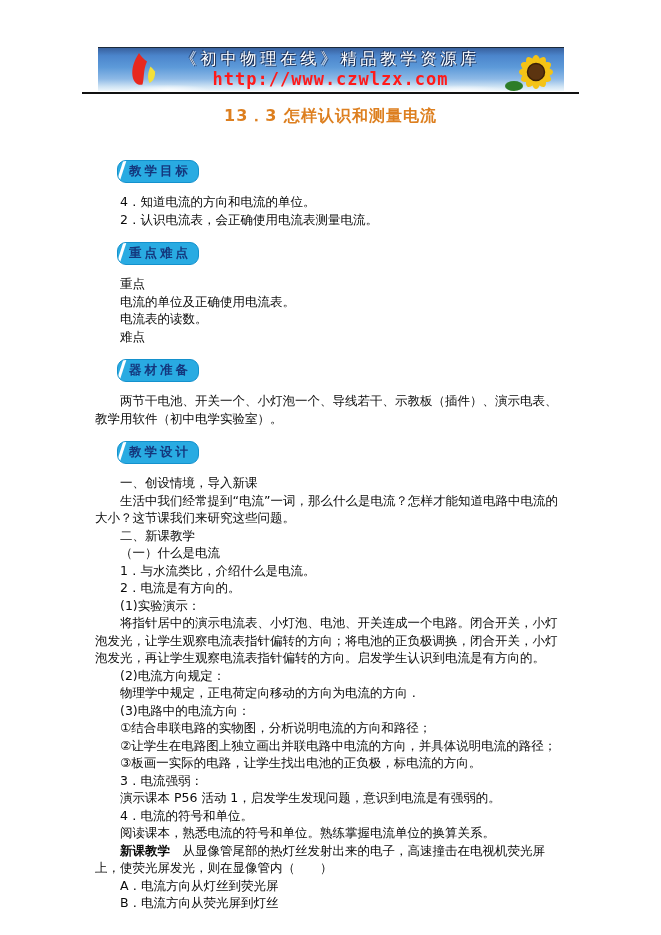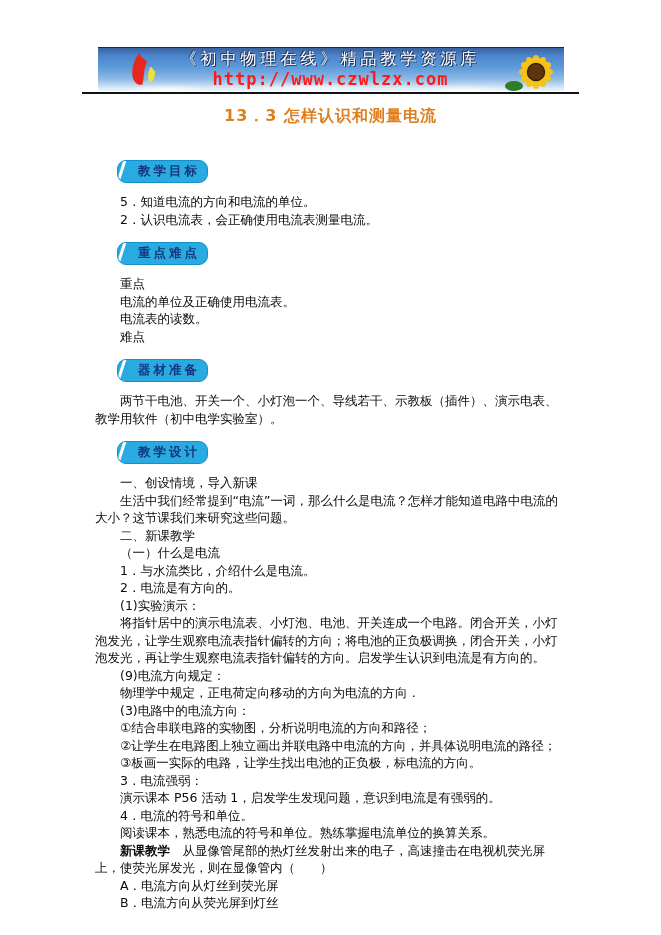--- a/index.html
+++ b/index.html
@@ -60,21 +60,21 @@
   }
 
   
   .doc-body{width:471px;margin:0 auto;font-size:12.5px;line-height:17.5px;}
   .section-badge{
     display:inline-block;position:relative;
     margin:14px 0 6px 22px;
     background:var(--badge-bg);
     color:var(--badge-text);
     font-weight:bold;font-size:12.5px;letter-spacing:3px;
-    padding:1px 7px 2px 20px;
+    padding:1px 7px 2px 11px;
     border-radius:9px;
     border:1px solid #1491cd;
     overflow:hidden;
   }
   .section-badge .slash{
     position:absolute;left:2px;top:-3px;width:3px;height:26px;
     background:#ffffff;transform:rotate(18deg);
   }
   .doc-body p{margin:0;text-indent:2em;}
   .doc-body p .lead{font-weight:bold;margin-right:1em;}
@@ -115,21 +115,21 @@
 
   <h1 class="doc-title">13．3 怎样认识和测量电流</h1>
 
   <div class="doc-body" id="sections">
   <section class="section">
     <span class="section-badge">
       <span class="slash"></span>
       <span>教学目标</span>
     </span>
     <div>
-  <p><span>5．知道电流的方向和电流的单位。</span></p>
+  <p><span>4．知道电流的方向和电流的单位。</span></p>
 
   <p><span>2．认识电流表，会正确使用电流表测量电流。</span></p>
 </div>
   </section>
 
   <section class="section">
     <span class="section-badge">
       <span class="slash"></span>
       <span>重点难点</span>
     </span>
@@ -169,21 +169,21 @@
   <p><span>（一）什么是电流</span></p>
 
   <p><span>1．与水流类比，介绍什么是电流。</span></p>
 
   <p><span>2．电流是有方向的。</span></p>
 
   <p><span>(1)实验演示：</span></p>
 
   <p><span>将指针居中的演示电流表、小灯泡、电池、开关连成一个电路。闭合开关，小灯泡发光，让学生观察电流表指针偏转的方向；将电池的正负极调换，闭合开关，小灯泡发光，再让学生观察电流表指针偏转的方向。启发学生认识到电流是有方向的。</span></p>
 
-  <p><span>(9)电流方向规定：</span></p>
+  <p><span>(2)电流方向规定：</span></p>
 
   <p><span>物理学中规定，正电荷定向移动的方向为电流的方向．</span></p>
 
   <p><span>(3)电路中的电流方向：</span></p>
 
   <p><span>①结合串联电路的实物图，分析说明电流的方向和路径；</span></p>
 
   <p><span>②让学生在电路图上独立画出并联电路中电流的方向，并具体说明电流的路径；</span></p>
 
   <p><span>③板画一实际的电路，让学生找出电池的正负极，标电流的方向。</span></p>

